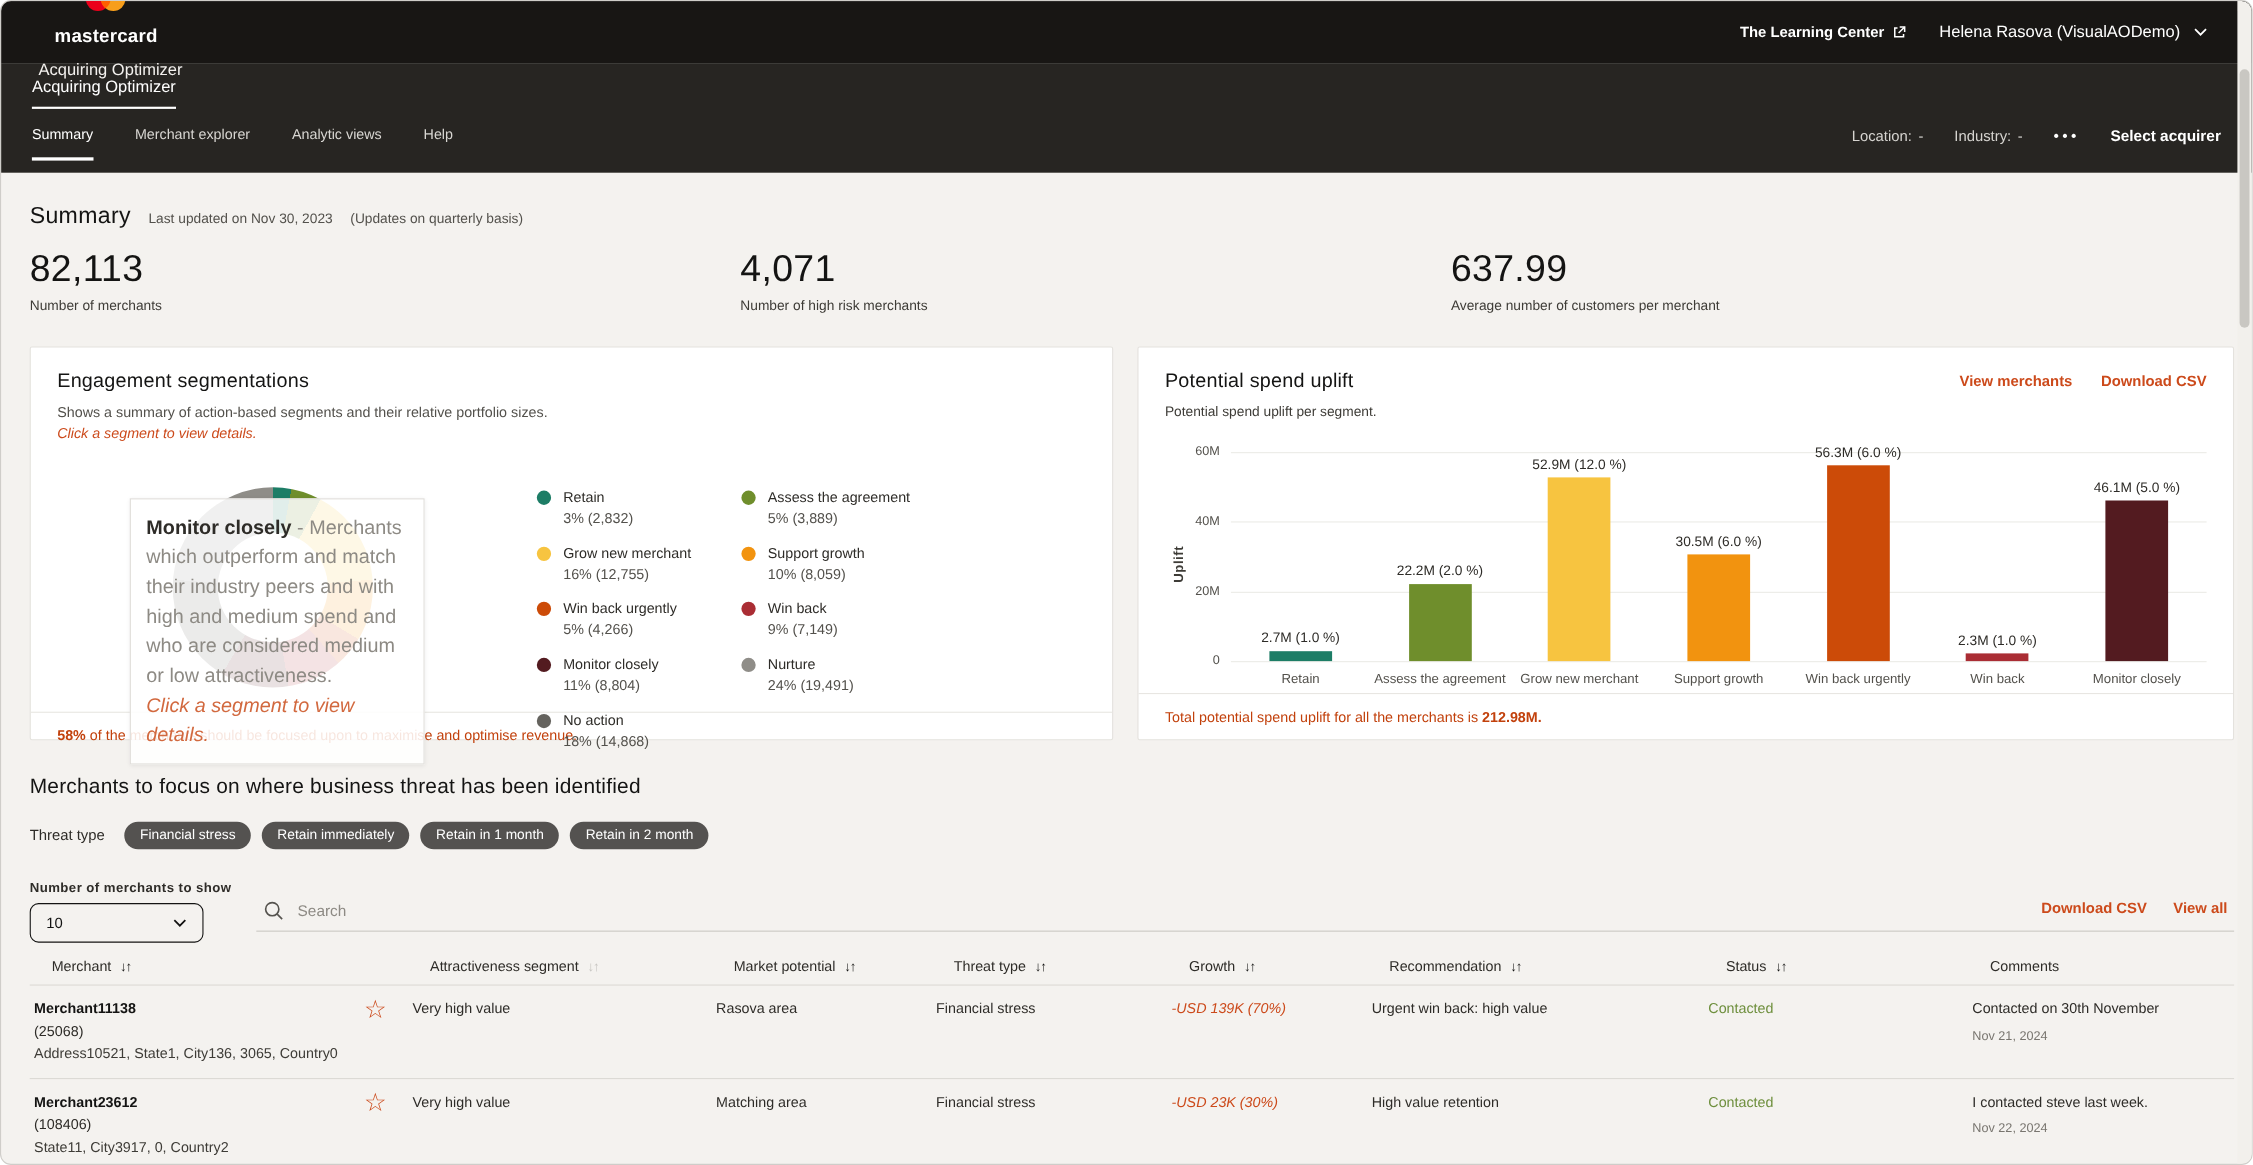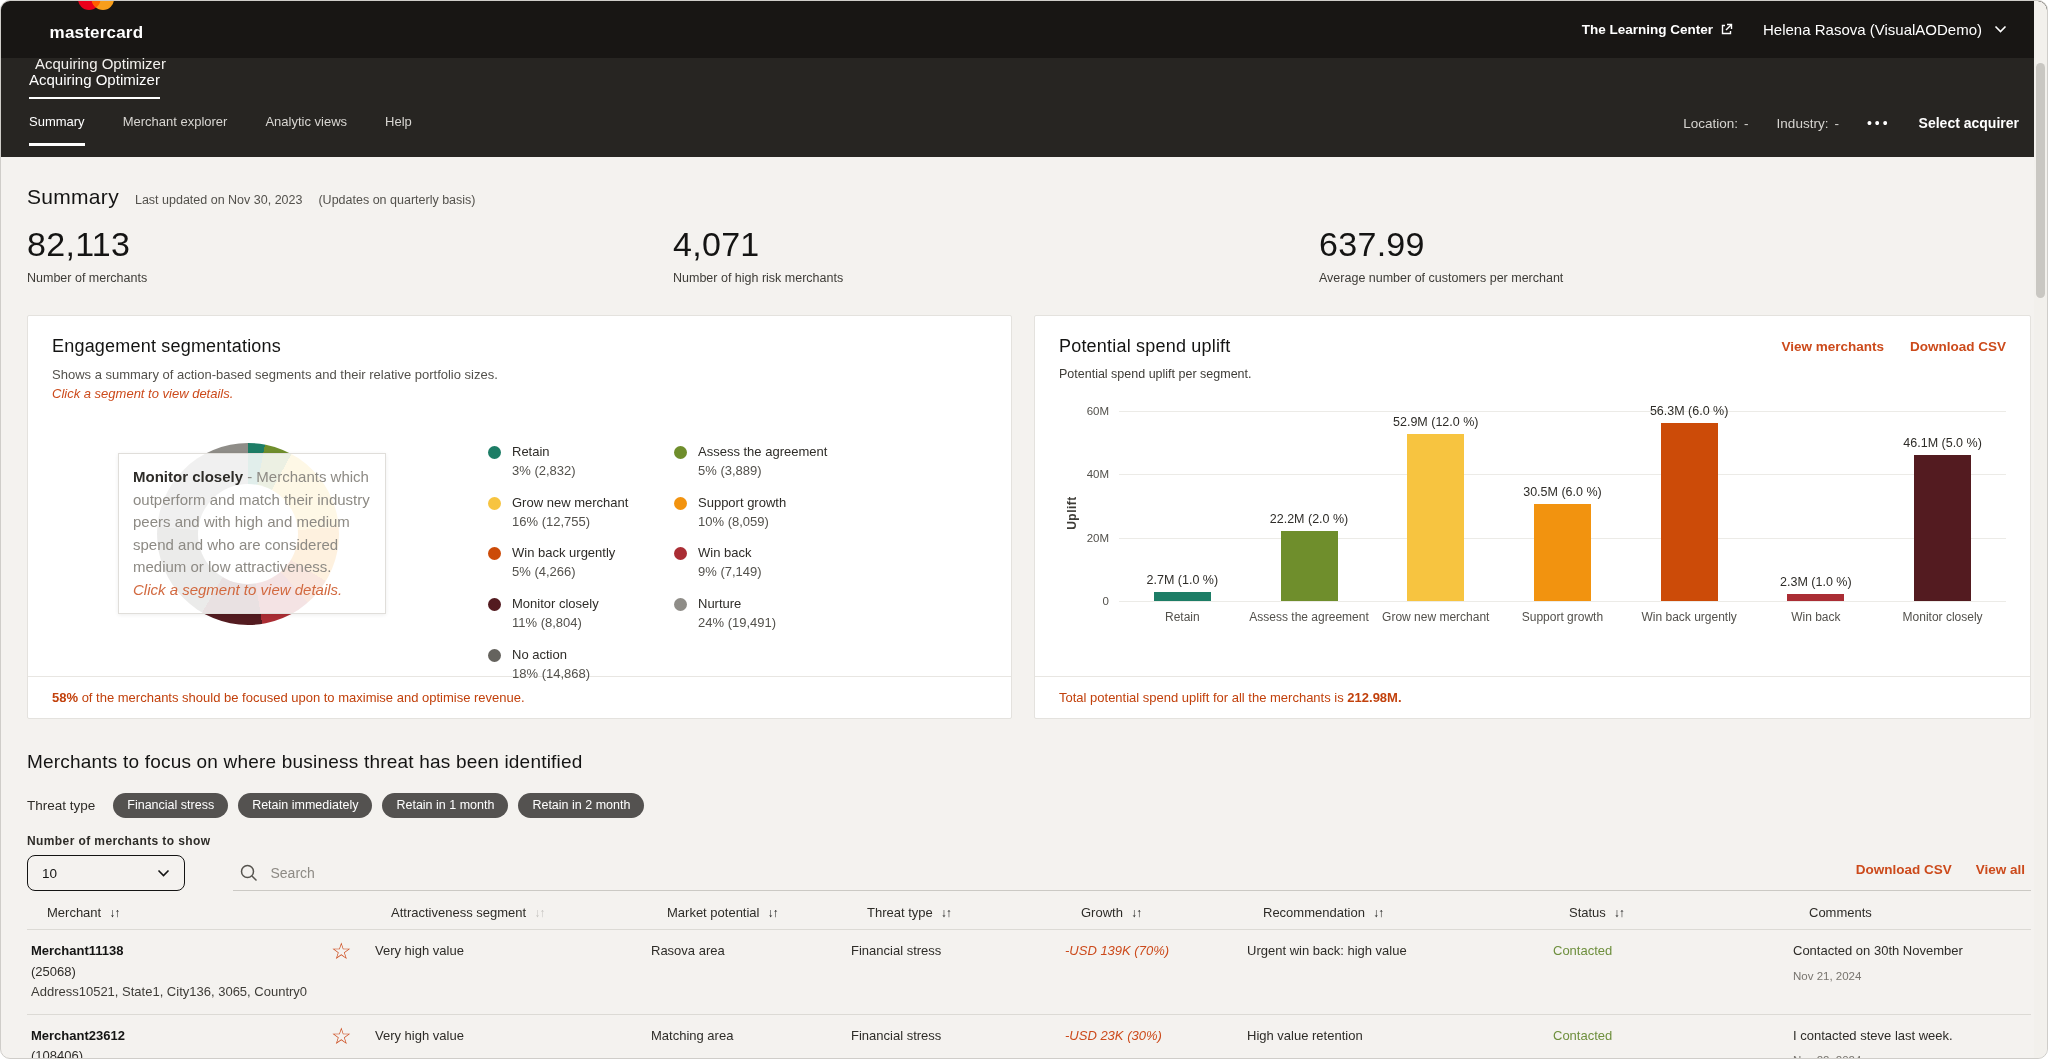--- a/index.html
+++ b/index.html
@@ -30,33 +30,33 @@
   
   main { padding:0 16px 0 26px; }
   .summary-head { padding-top:28px; display:flex; align-items:baseline; gap:16px; }
   .summary-title { font-size:21px; color:#141413; letter-spacing:.3px; font-weight:400; }
   .summary-meta { font-size:12.5px; color:#53514c; }
   .metrics { display:grid; grid-template-columns:646px 646px auto; margin-top:16px; }
   .metric-value { font-size:34px; color:#141413; font-weight:400; letter-spacing:.3px; }
   .metric-label { font-size:12.5px; color:#3e3c37; margin-top:7px; }
 
   .cards { display:flex; gap:22px; margin-top:30px; }
-  .card { background:#fff; border:1px solid #e4e2de; border-radius:2px; height:404px; display:flex; flex-direction:column; }
+  .card { background:#fff; border:1px solid #e4e2de; border-radius:2px; height:358px; display:flex; flex-direction:column; }
   .card-pad { padding:20px 24px 0 24px; flex:1; }
   .card-title { font-size:18px; color:#141413; font-weight:400; letter-spacing:.2px; }
   .card-footer { border-top:1px solid #e8e6e2; padding:13px 24px; font-size:13px; color:#c2410c; }
 
   
   .card.engagement { width:985px; }
   .eng-desc { font-size:13px; color:#53514c; margin-top:10px; }
   .eng-link { font-size:13px; color:#cc4a1b; font-style:italic; margin-top:4px; cursor:pointer; }
   .eng-body { position:relative; margin-top:4px; height:242px; }
   .donut { position:absolute; left:105px; top:38px; width:182px; height:182px; border-radius:50%; cursor:pointer; }
   .donut::after { content:""; position:absolute; left:41px; top:41px; width:100px; height:100px; border-radius:50%; background:#fff; }
-  .tooltip { position:absolute; left:66px; top:48px; width:268px; background:rgba(255,255,255,.87); border:1px solid #e0deda; box-shadow:0 1px 4px rgba(0,0,0,.07); padding:12px 14px; font-size:15px; line-height:1.5; color:#8d8a84; }
+  .tooltip { position:absolute; left:66px; top:48px; width:268px; background:rgba(255,255,255,.87); border:1px solid #e0deda; box-shadow:0 1px 4px rgba(0,0,0,.07); padding:12px 14px; font-size:18px; line-height:1.5; color:#8d8a84; }
   .tt-title { font-weight:700; color:#2e2c28; }
   .tt-link { display:block; color:#d2693f; font-style:italic; cursor:pointer; }
   .legend { position:absolute; left:436px; top:38px; display:grid; grid-template-rows:repeat(5,auto); grid-auto-flow:column; grid-auto-columns:170px; column-gap:16px; row-gap:13px; }
   .legend-item { display:flex; gap:11px; cursor:pointer; }
   .legend-dot { width:13px; height:13px; border-radius:50%; margin-top:3px; flex:none; }
   .legend-label { font-size:13px; color:#2e2c28; line-height:1.45; }
   .legend-count { font-size:13px; color:#53514c; line-height:1.45; }
 
   
   .card.uplift { flex:1; }
@@ -77,21 +77,21 @@
   .bar { width:57px; }
   .cats { display:flex; justify-content:space-around; margin-top:9px; margin-left:60px; }
   .cat { width:120px; text-align:center; font-size:12px; color:#53514c; }
 
   
   .section-title { margin-top:32px; font-size:19px; font-weight:400; color:#141413; letter-spacing:.2px; }
   .threat-row { margin-top:20px; display:flex; align-items:center; gap:18px; }
   .threat-label { font-size:13.5px; color:#2e2c28; }
   .chips { display:flex; gap:10px; }
   .chip { background:#545250; color:#fff; font-size:12.5px; padding:5px 14px 6px; border-radius:14px; cursor:pointer; }
-  .controls-row { margin-top:16px; display:flex; align-items:flex-end; }
+  .controls-row { margin-top:28px; display:flex; align-items:center; }
   .show-label { font-size:12px; font-weight:700; color:#2e2c28; letter-spacing:.4px; margin-bottom:7px; }
   .select-box { width:158px; height:36px; border:1.5px solid #141413; border-radius:8px; display:flex; align-items:center; justify-content:space-between; padding:0 14px; font-size:13.5px; color:#141413; cursor:pointer; }
   .search-wrap { flex:1; margin-left:22px; display:flex; align-items:center; gap:12px; height:36px; border-bottom:1px solid #cbc9c4; padding:0 6px; }
   .search-wrap input { border:none; outline:none; background:transparent; flex:1; font-size:14px; color:#141413; font-family:"Liberation Sans",sans-serif; }
   .search-wrap input::placeholder { color:#8d8a84; }
   .table-links { display:flex; gap:24px; padding-bottom:6px; }
 
   
   .tbl { margin-top:8px; }
   .tbl-grid { display:grid; grid-template-columns:300px 44px 276px 200px 214px 182px 306px 240px 1fr; align-items:start; }

